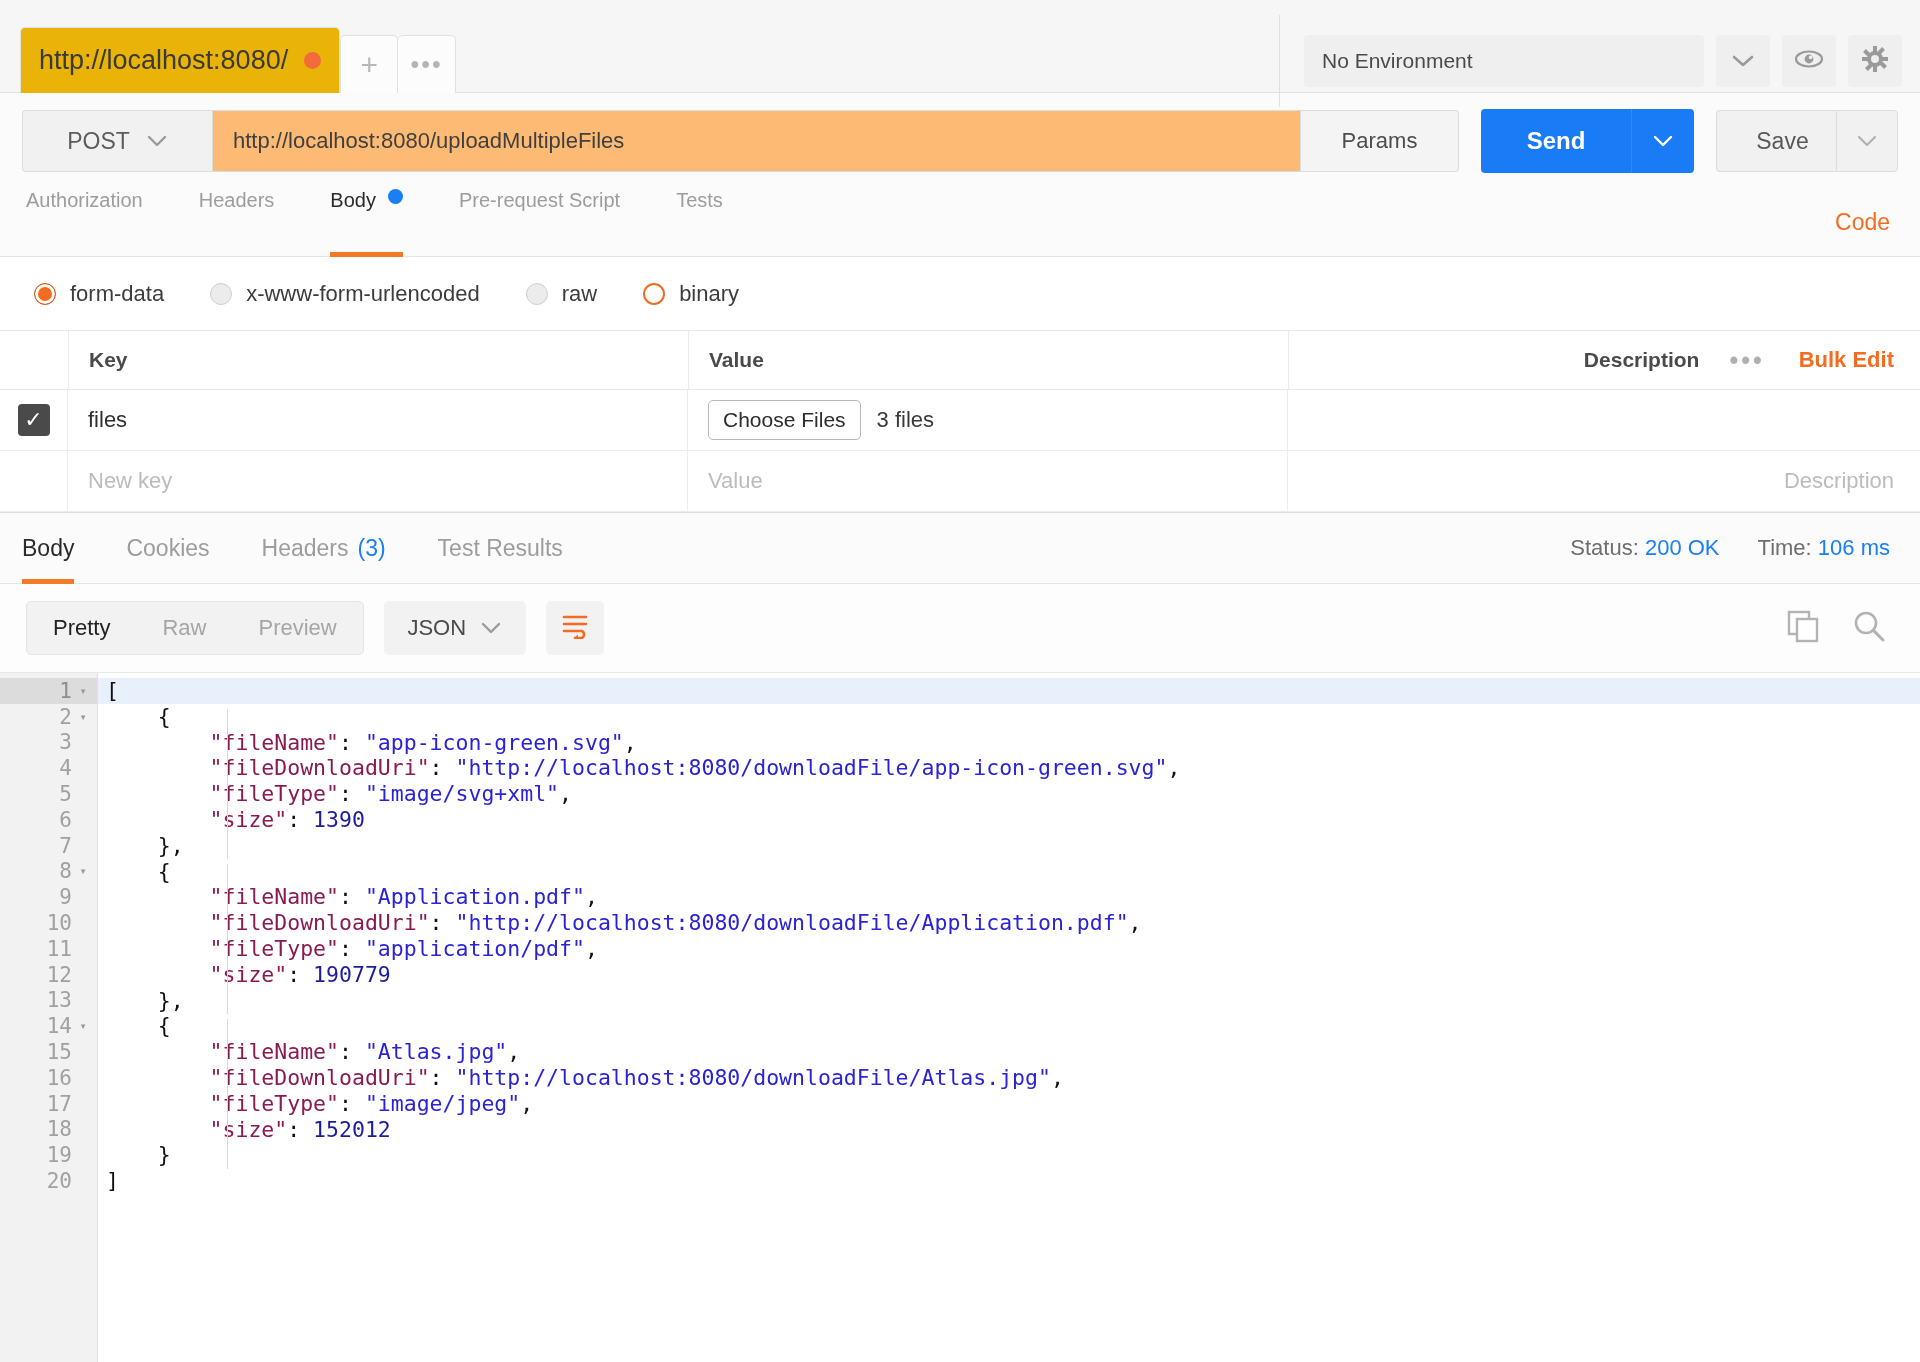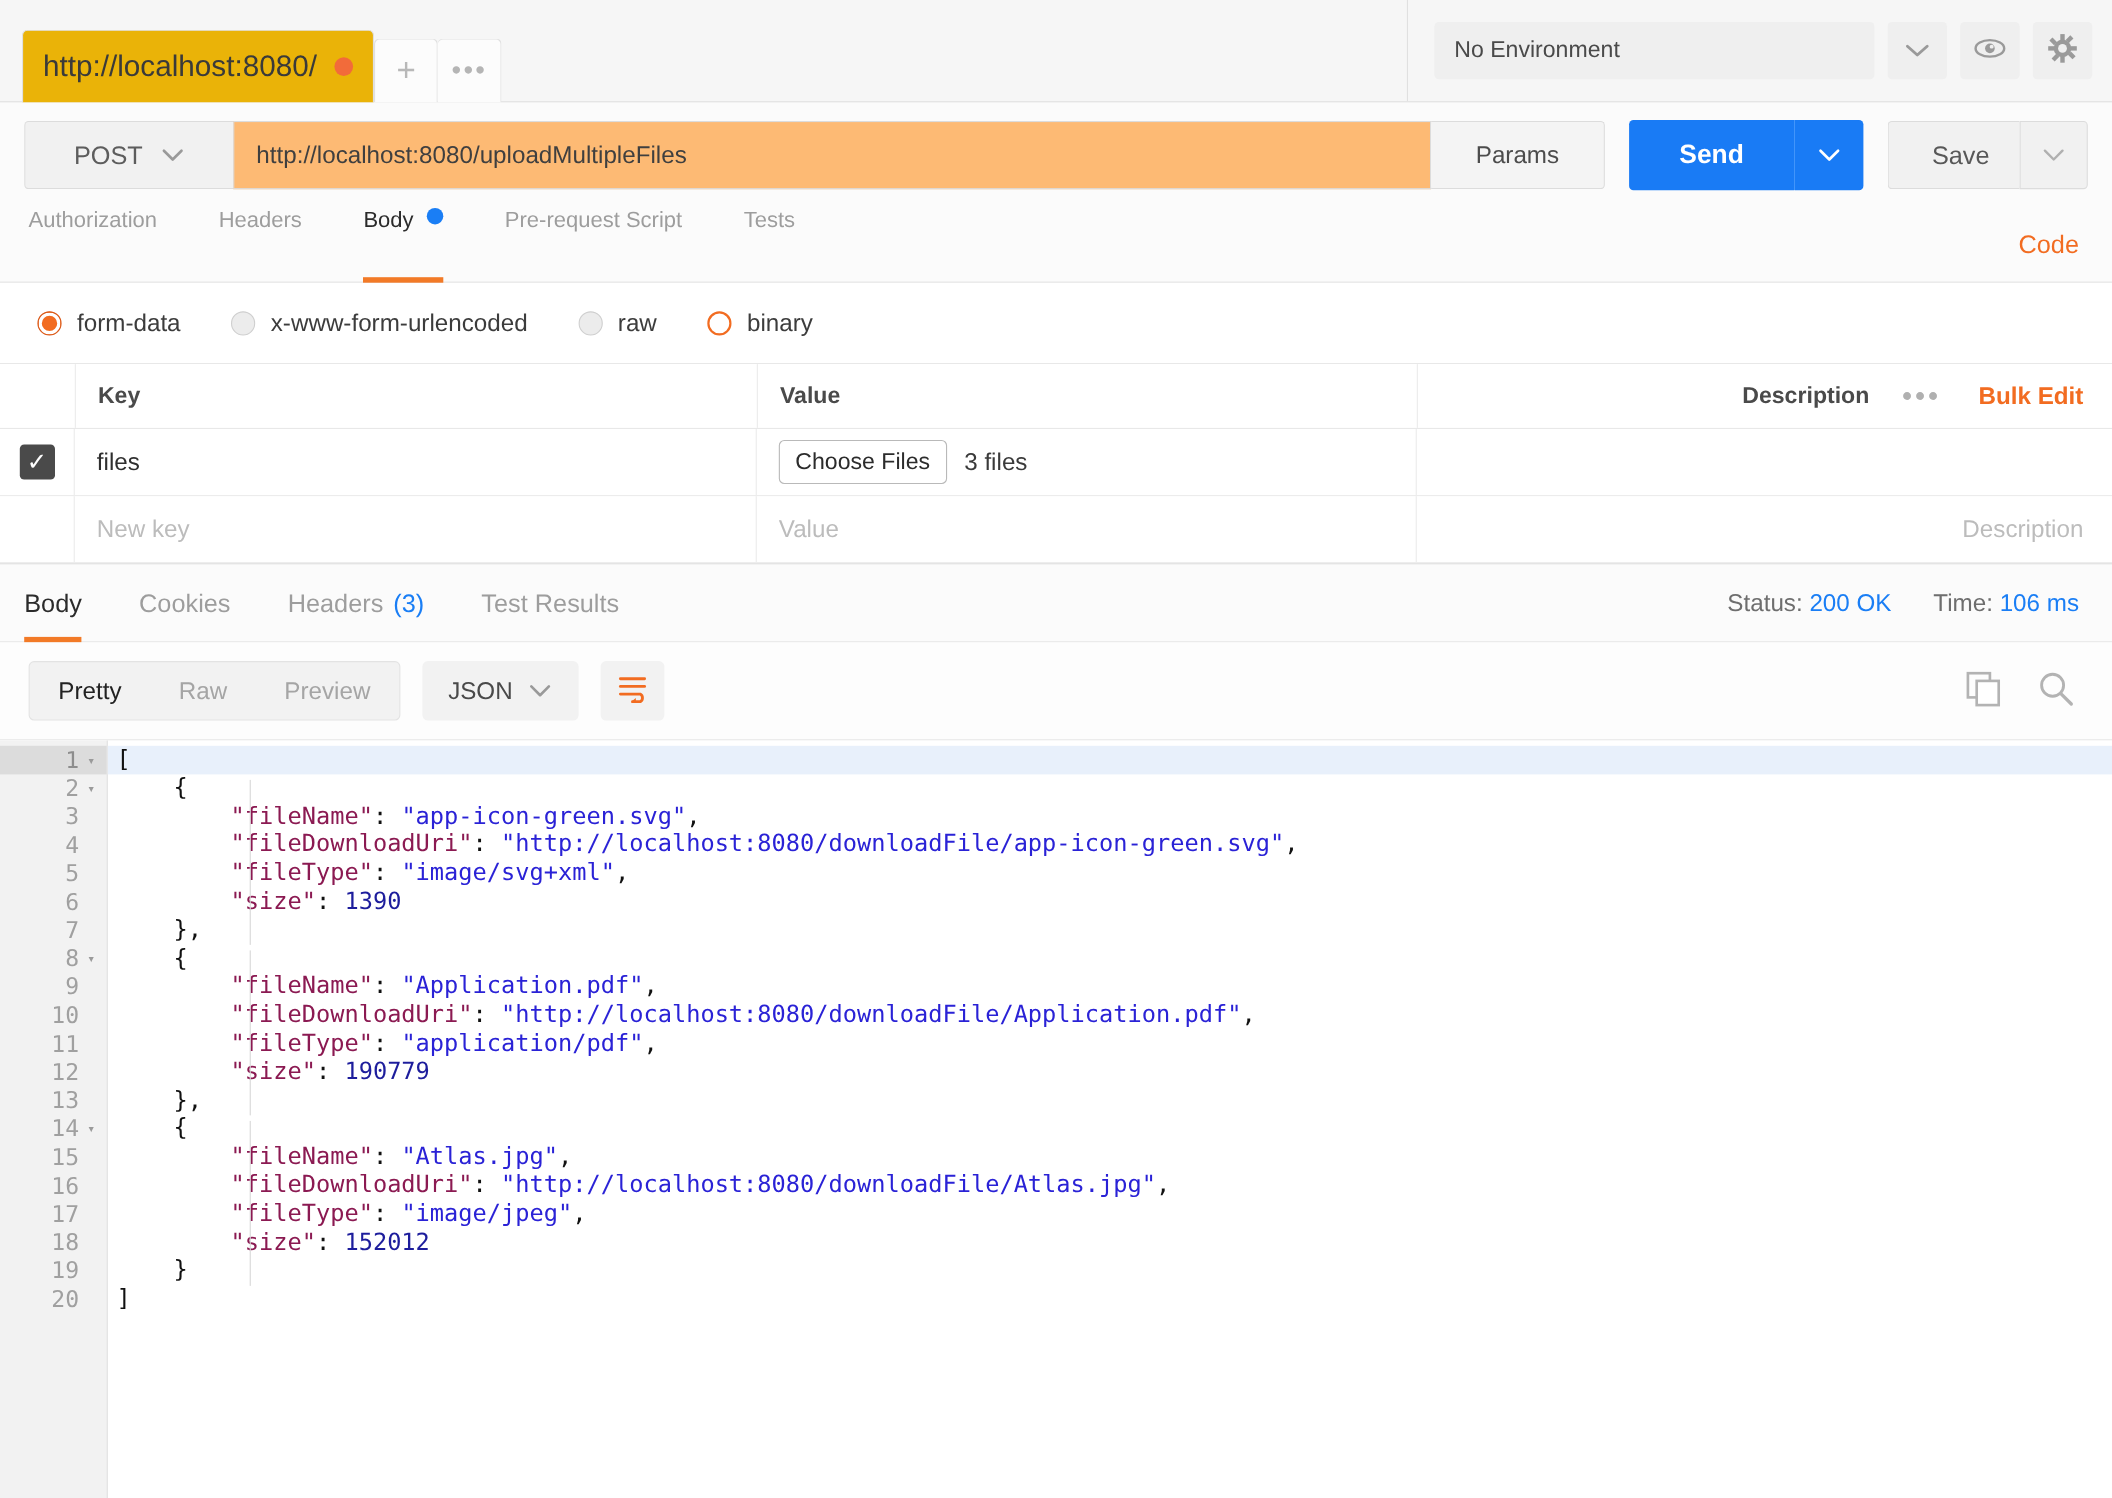--- a/index.html
+++ b/index.html
@@ -57,21 +57,21 @@
     display: flex; align-items: center; justify-content: center;
     box-sizing: border-box;
     color: #b5b5b5;
     position: relative; top: 1px;
   }
   .tab-btn.plus { border-radius: 5px 5px 0 0; font-size: 30px; font-weight: 300; color: #b8b8b8; }
   .tab-btn.more { border-radius: 5px 5px 0 0; border-left: none; font-size: 25px; letter-spacing: 2px; }
 
   .topbar-right {
     position: absolute;
-    right: 0; top: 0;
+    right: 0; top: 15px;
     height: 92px;
     display: flex;
     align-items: center;
     gap: 12px;
     padding-right: 18px;
     padding-left: 24px;
     border-left: 1px solid #e0e0e0;
     box-sizing: border-box;
   }
   .env-select {

